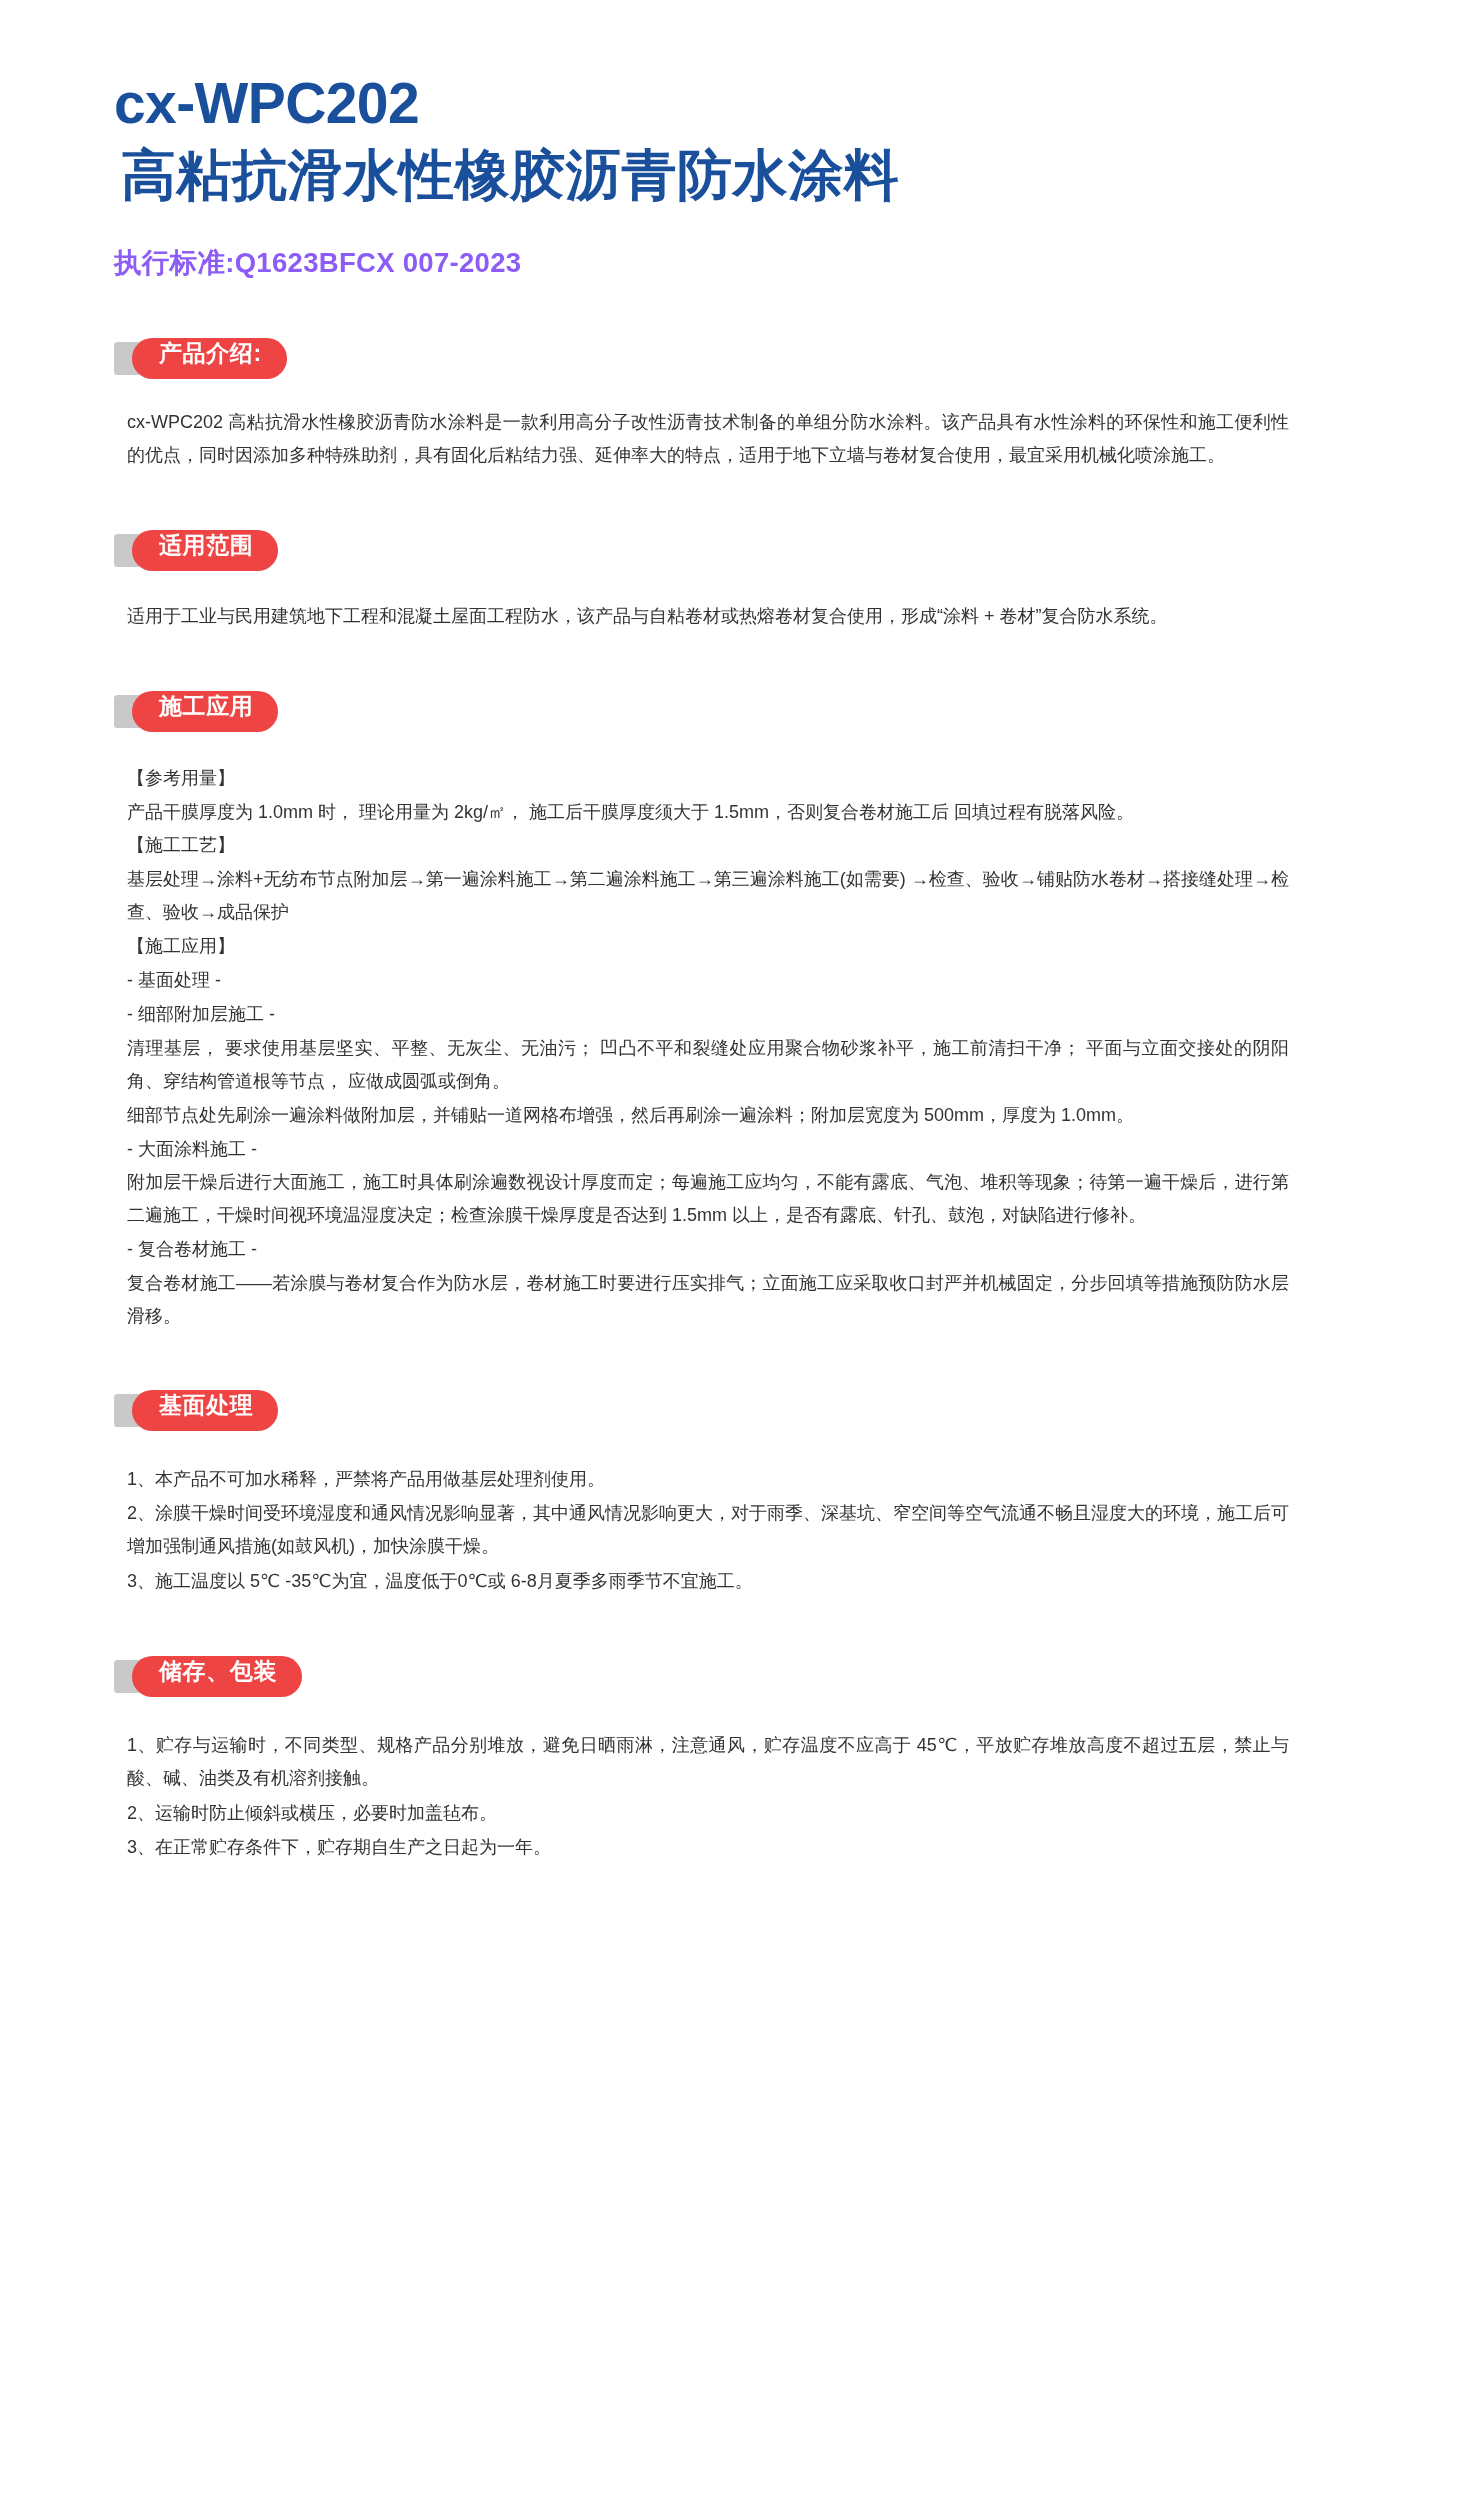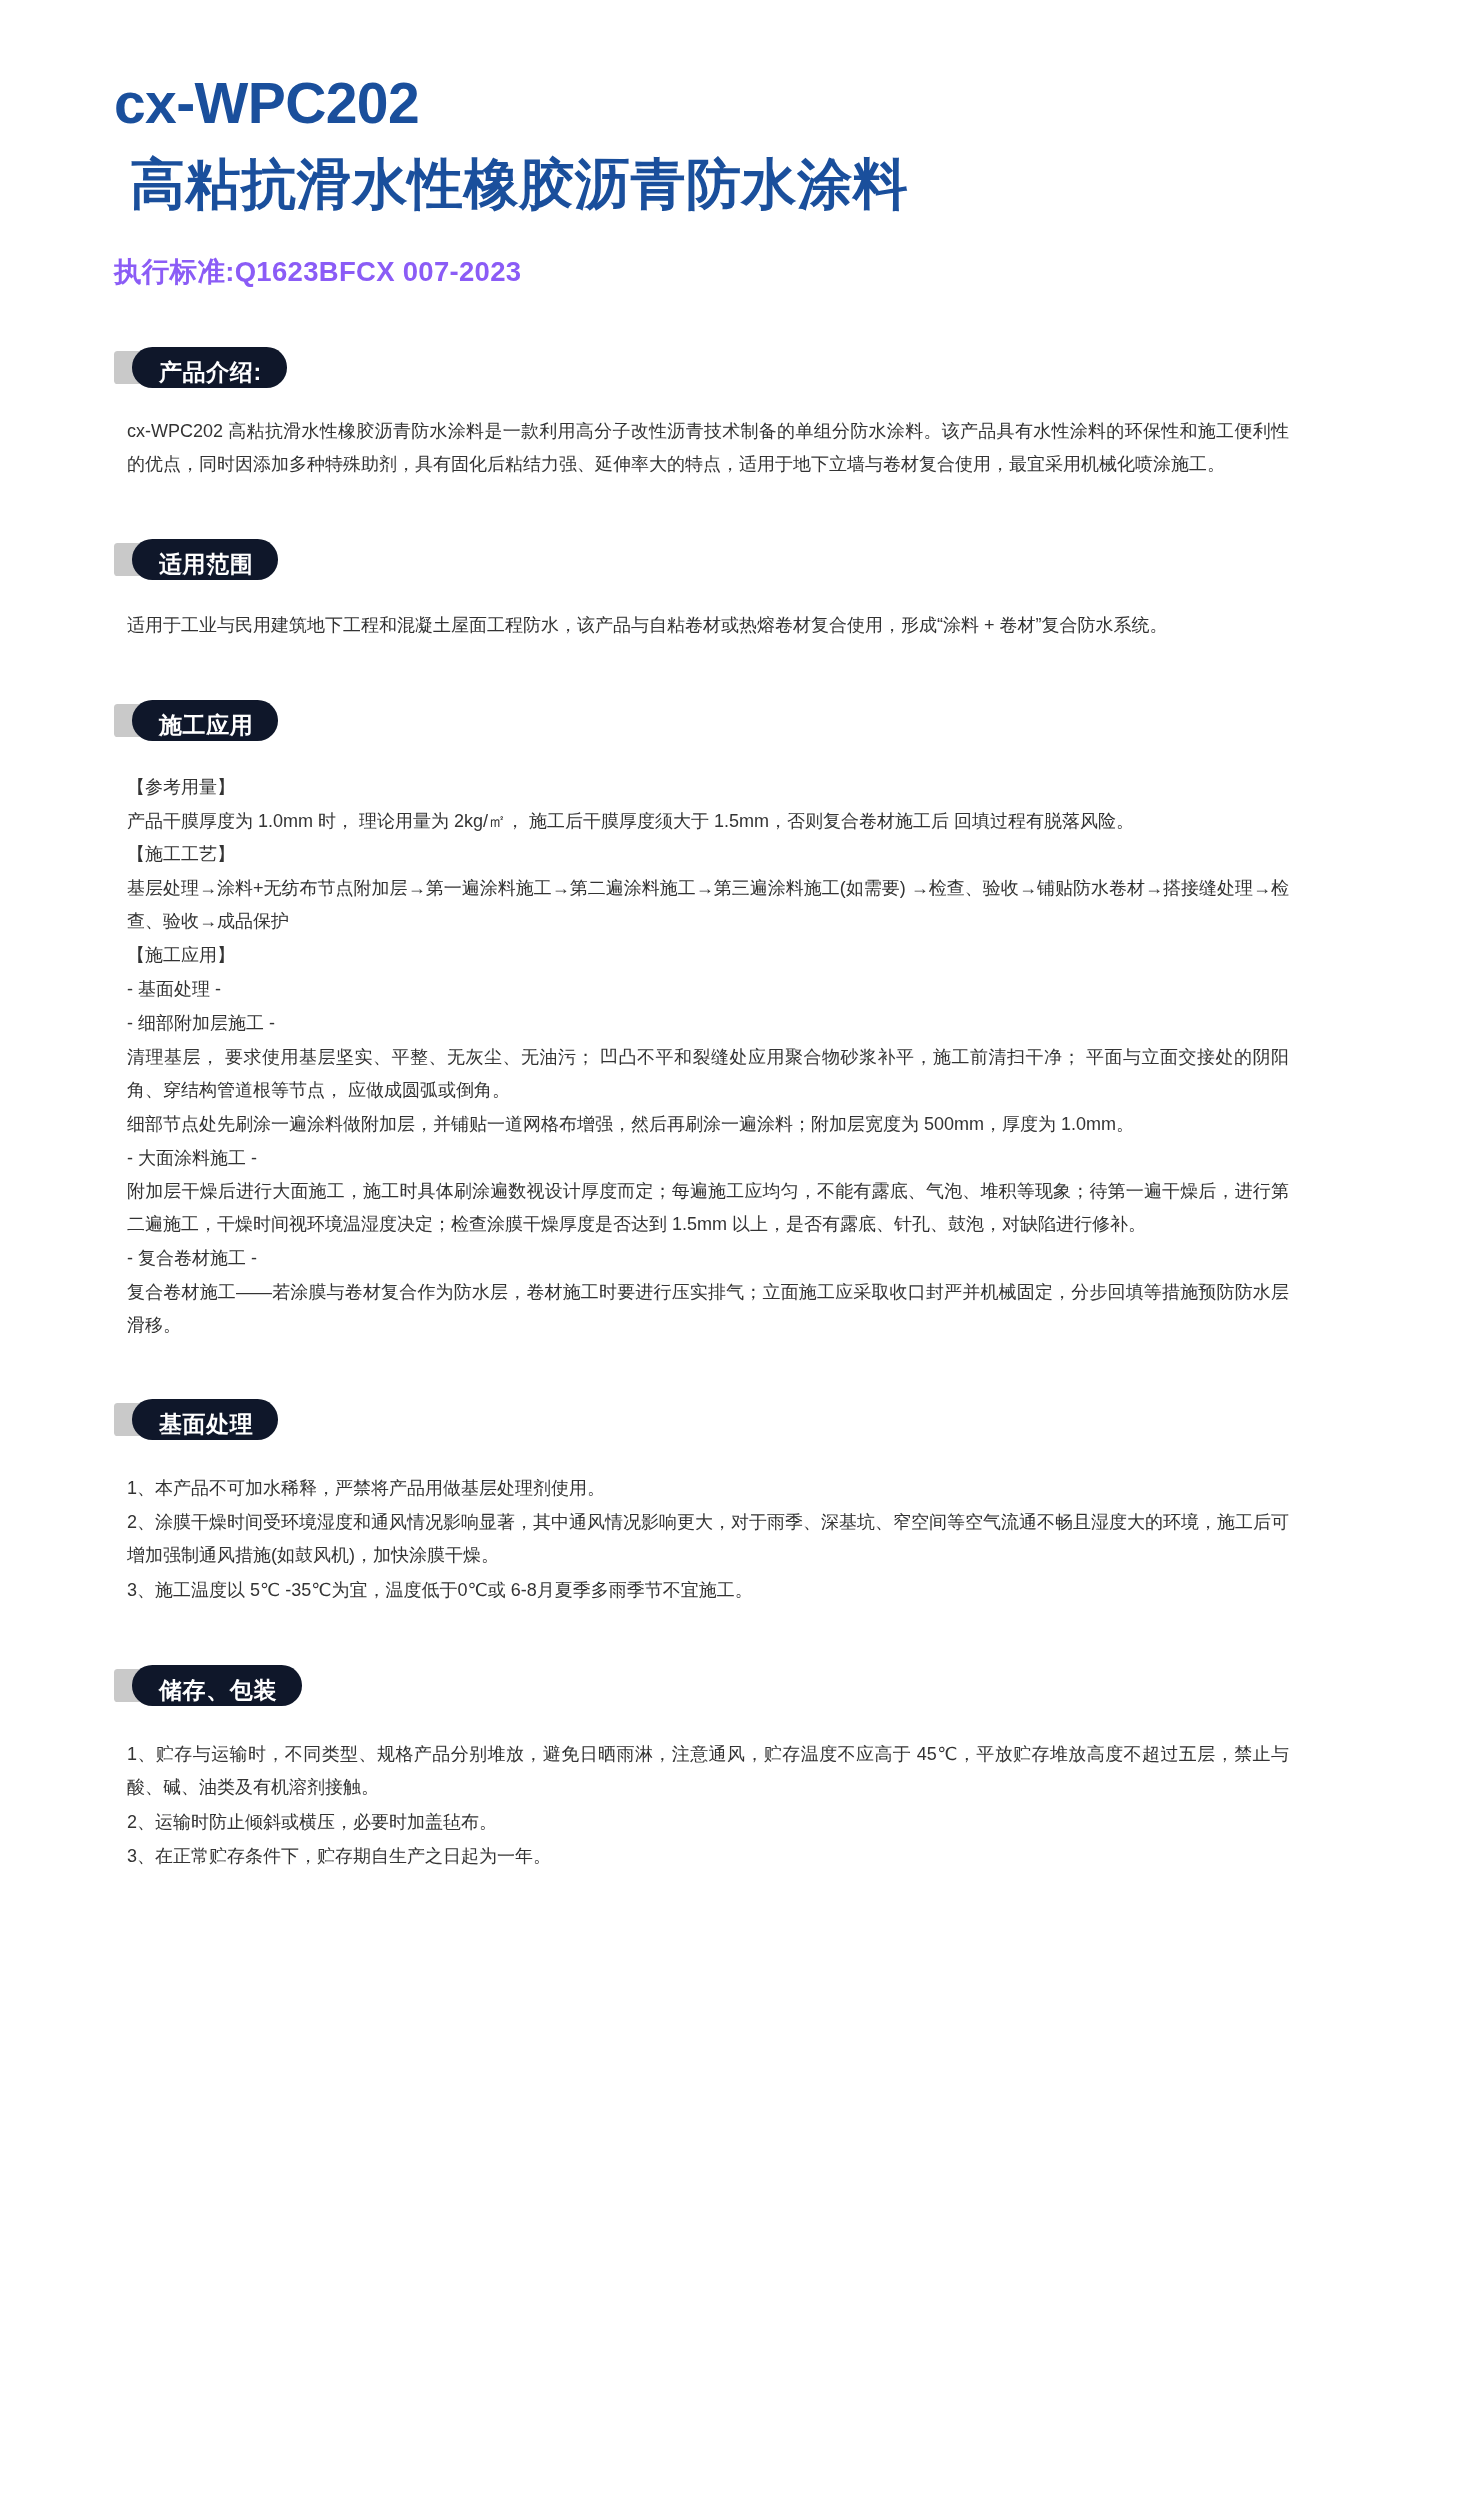--- a/index.html
+++ b/index.html
@@ -32,21 +32,21 @@
     color: #1a4f9c;
     letter-spacing: -0.6px;
     line-height: 1.12;
     margin: 0 0 3.6px 0;
   }
   .product-title {
     font-size: 55px;
     font-weight: 800;
     color: #1a4f9c;
     line-height: 1.18;
-    margin: 16px;
+    margin: 7px;
     letter-spacing: 0.6px;
   }
   .standard-line {
     margin-top: 37px;
     font-size: 27.5px;
     font-weight: 700;
     color: #8b5cf6;
     letter-spacing: 0.3px;
   }
 
@@ -64,24 +64,24 @@
     width: 33px;
     height: 33px;
     background: #c9c9c9;
     border-radius: 3.6px;
     position: relative;
     z-index: 1;
   }
   .head-pill {
     margin-left: -15.5px;
     height: 41px;
-    background: #0f172a;
+    background: #ef4444;
     border-radius: 20.3px;
     display: flex;
-    align-items: flex-end;
+    align-items: flex-start;
     padding: 0 25px 0 27.5px;
     position: relative;
     z-index: 2;
   }
   .head-pill span {
     color: #ffffff;
     font-size: 23px;
     font-weight: 700;
     letter-spacing: 0.6px;
     white-space: nowrap;

